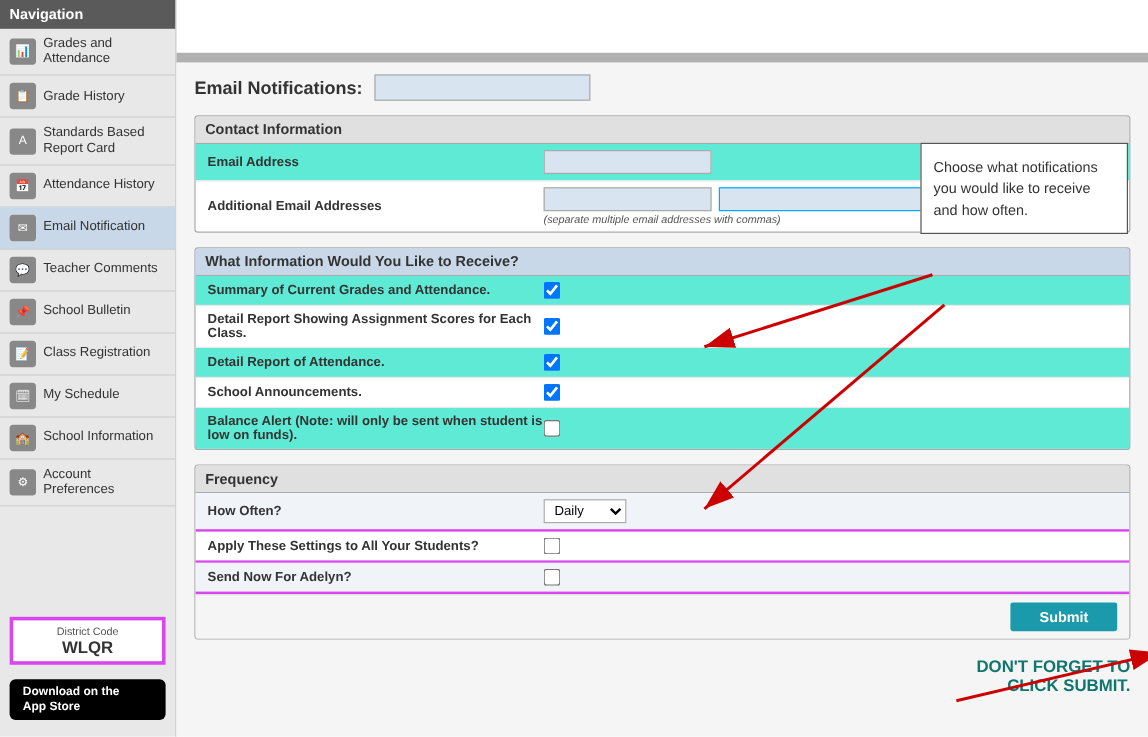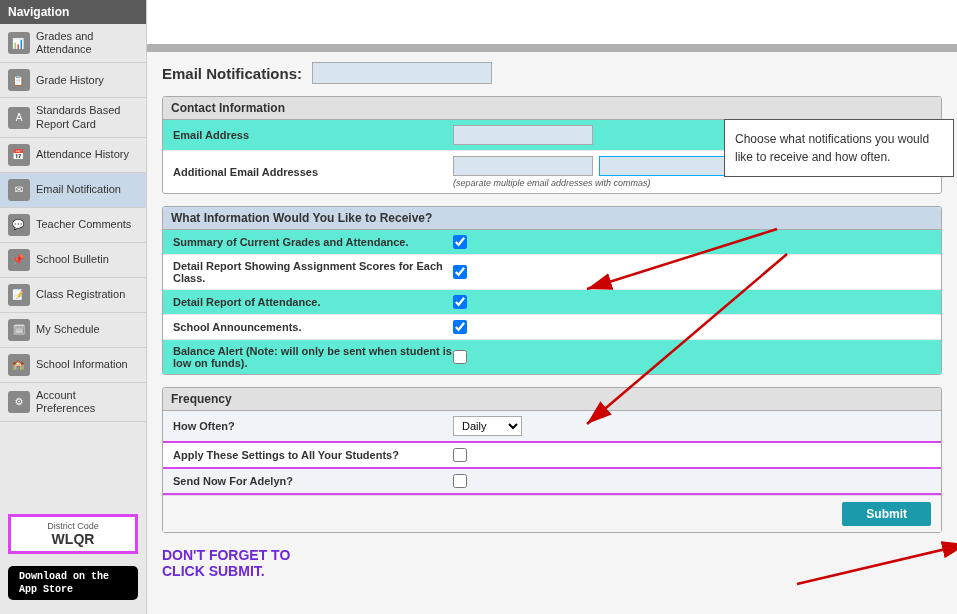--- a/index.html
+++ b/index.html
@@ -59,21 +59,20 @@
     .app-store-btn {
       margin: 4px 8px;
       background: #000;
       color: #fff;
       border-radius: 5px;
       padding: 4px 6px;
       display: flex;
       align-items: center;
       gap: 5px;
       cursor: pointer;
-      font-family: Liberation Mono, monospace;
     }
     .app-store-text { font-size: 8px; line-height: 1.3; }
     .app-store-text span { font-size: 10px; font-weight: bold; display: block; }
 
     
     #main {
       flex: 1;
       padding: 10px 15px;
       background: #f5f5f5;
       position: relative;
@@ -212,38 +211,38 @@
       font-size: 12px;
       font-weight: bold;
       cursor: pointer;
       border-radius: 2px;
     }
 
     
     .tooltip-box {
       position: absolute;
       top: 75px;
-      right: 3px;
-      width: 230px;
+      right: 17px;
+      width: 173px;
       border: 1px solid #555;
       background: #fff;
       padding: 10px;
       font-size: 12px;
       color: #333;
       line-height: 1.5;
       z-index: 10;
     }
 
     
     .footer-note {
-      text-align: left;
+      text-align: right;
       margin-top: 10px;
       font-weight: bold;
       font-size: 14px;
-      color: #6d28d9;
+      color: #0f766e;
     }
 
     
     .red-arrow-overlay {
       position: absolute;
       top: 0;
       left: 0;
       width: 100%;
       height: 100%;
       pointer-events: none;

